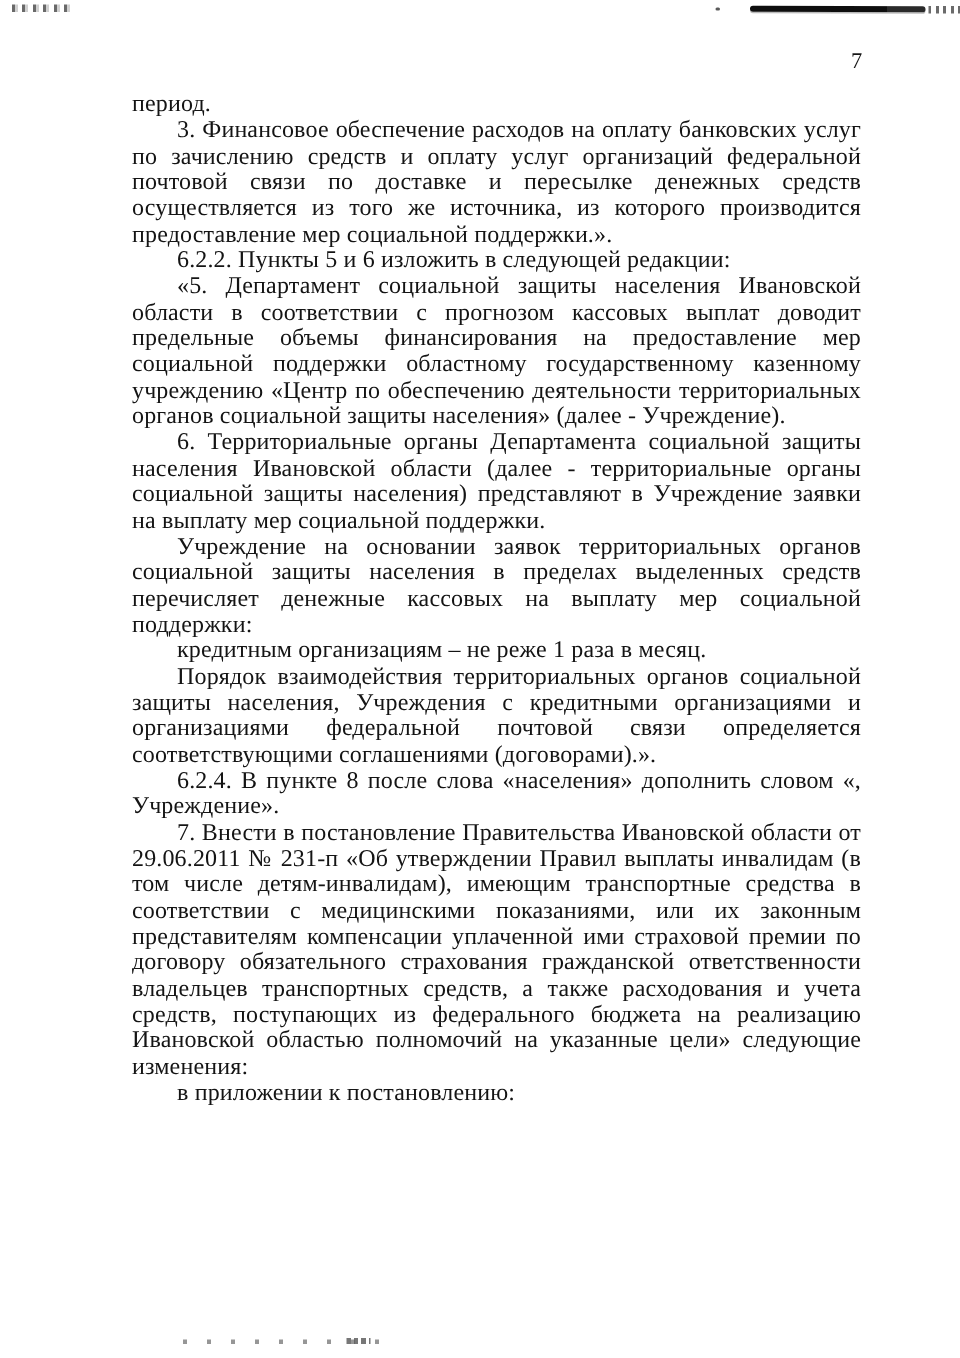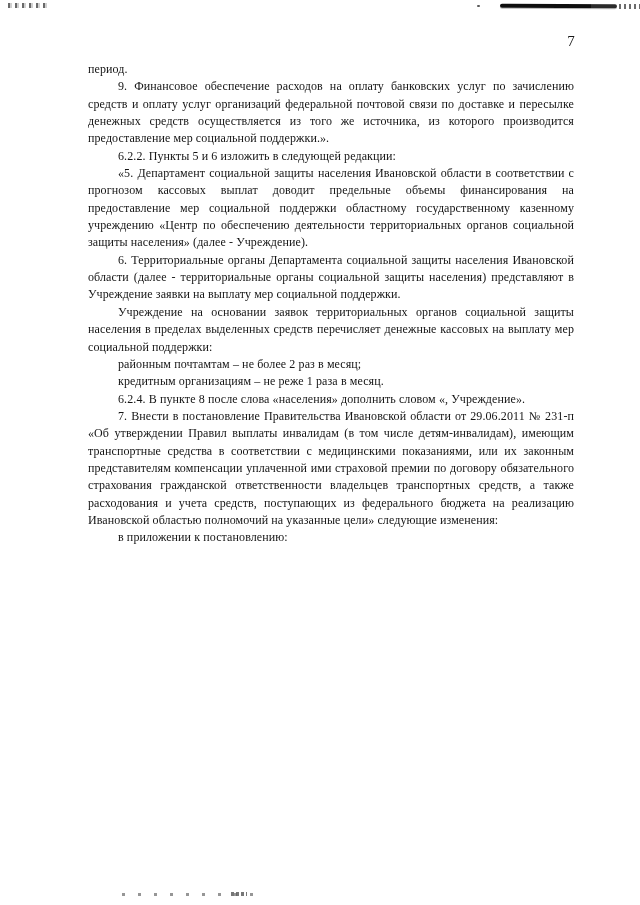--- a/index.html
+++ b/index.html
@@ -23,21 +23,21 @@
     width: 20px;
     font-size: 15px;
     text-align: center;
     color: #171717;
   }
   .body-text {
     position: absolute;
     top: 61px;
     left: 88px;
     width: 486px;
-    font-size: 12px;
+    font-size: 16px;
     line-height: 17.35px;
     letter-spacing: 0.1px;
   }
   .body-text p {
     margin: 0;
     text-align: justify;
   }
   .body-text p.indent {
     text-indent: 30px;
   }
@@ -115,25 +115,25 @@
   <div class="dot-top"></div>
   <div class="streak-top-right"></div>
   <div class="specks-top-right"></div>
   <div class="dashes-bottom"></div>
   <div class="dashes-bottom-cluster"></div>
 
   <div class="page-number">7</div>
 
   <div class="body-text">
     <p>период.</p>
-    <p class="indent">9. Финансовое обеспечение расходов на оплату банковских услуг по зачислению средств и оплату услуг организаций федеральной почтовой связи по доставке и пересылке денежных средств осуществляется из того же источника, из которого производится предоставление мер социальной поддержки.».</p>
+    <p class="indent">3. Финансовое обеспечение расходов на оплату банковских услуг по зачислению средств и оплату услуг организаций федеральной почтовой связи по доставке и пересылке денежных средств осуществляется из того же источника, из которого производится предоставление мер социальной поддержки.».</p>
     <p class="indent">6.2.2. Пункты 5 и 6 изложить в следующей редакции:</p>
     <p class="indent">«5. Департамент социальной защиты населения Ивановской области в соответствии с прогнозом кассовых выплат доводит предельные объемы финансирования на предоставление мер социальной поддержки областному государственному казенному учреждению «Центр по обеспечению деятельности территориальных органов социальной защиты населения» (далее - Учреждение).</p>
     <p class="indent">6. Территориальные органы Департамента социальной защиты населения Ивановской области (далее - территориальные органы социальной защиты населения) представляют в Учреждение заявки на выплату мер социальной поддержки.</p>
     <p class="indent">Учреждение на основании заявок территориальных органов социальной защиты населения в пределах выделенных средств перечисляет денежные кассовых на выплату мер социальной поддержки:</p>
-    <p class="indent">районным почтамтам – не более 2 раз в месяц;</p>
     <p class="indent">кредитным организациям – не реже 1 раза в месяц.</p>
+    <p class="indent">Порядок взаимодействия территориальных органов социальной защиты населения, Учреждения с кредитными организациями и организациями федеральной почтовой связи определяется соответствующими соглашениями (договорами).».</p>
     <p class="indent">6.2.4. В пункте 8 после слова «населения» дополнить словом «, Учреждение».</p>
     <p class="indent">7. Внести в постановление Правительства Ивановской области от 29.06.2011 № 231-п «Об утверждении Правил выплаты инвалидам (в том числе детям-инвалидам), имеющим транспортные средства в соответствии с медицинскими показаниями, или их законным представителям компенсации уплаченной ими страховой премии по договору обязательного страхования гражданской ответственности владельцев транспортных средств, а также расходования и учета средств, поступающих из федерального бюджета на реализацию Ивановской областью полномочий на указанные цели» следующие изменения:</p>
     <p class="indent">в приложении к постановлению:</p>
   </div>
 
 </div>
 
 </body></html>

